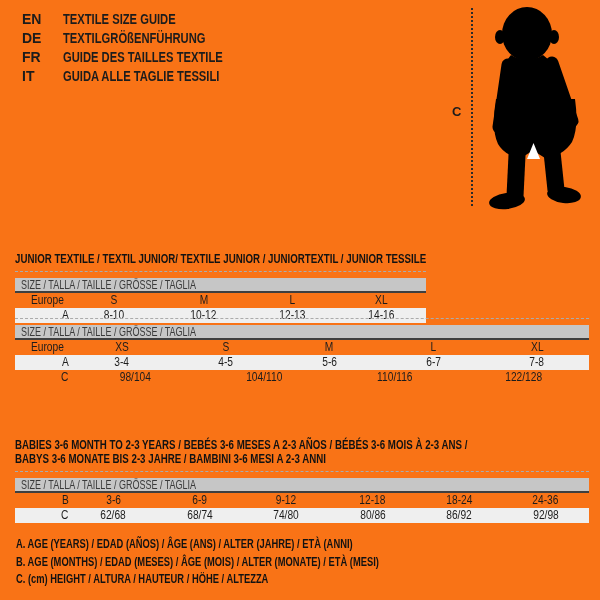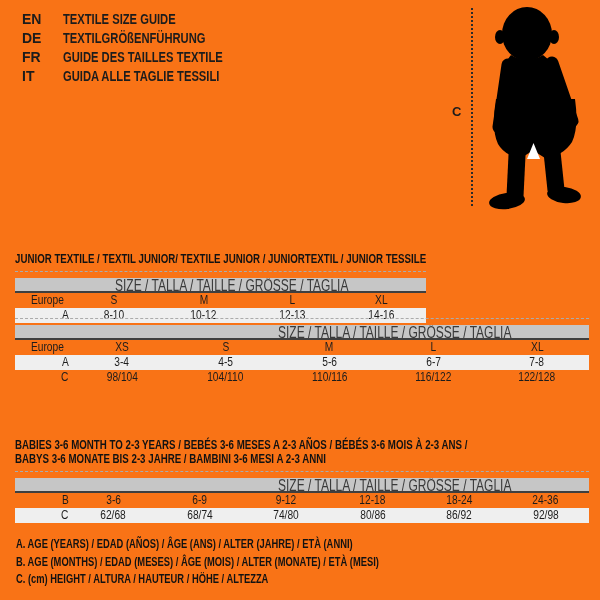--- a/index.html
+++ b/index.html
@@ -26,21 +26,21 @@
 
   
   .sec   { position:absolute; left:15px; }
   .s1 { top:212px; width:411px;margin-top:40px; }
   .s2 { top:318px; width:574px; }
   .s3 { top:438px; width:574px; }
   .stitle { font-weight:bold; font-size:13.5px; line-height:14px; color:#121212; margin-bottom:5px; }
   .sub { font-size:9px; vertical-align:-2px; }
   .tbl { border-top:1px dashed #ababab; padding-top:6px; }
   .bar { background:#c6c6c6; height:15px; line-height:15px; border-bottom:2px solid #3f3f3f;
-         color:#3a3a3a; font-size:16px; padding-left:6px; overflow:hidden;text-align:right; }
+         color:#3a3a3a; font-size:12px; padding-left:6px; overflow:hidden; }
   .trow   { display:flex; align-items:center; height:15px; line-height:15px; font-size:12px; }
   .rows > .trow:nth-child(2) { background:#efefef; }
   .tlabel { width:55px; padding-left:4px; text-align:right; }
   .tcell  { flex:1; text-align:center; }
 
   
   .notes { position:absolute; left:16px; top:535px; }
   .note  { height:17.5px; line-height:17.5px; font-weight:bold; font-size:13px; color:#121212; }
 </style>
 </head>
@@ -140,21 +140,20 @@
             <div class="tcell"><span class="cx">4-5</span></div>
             <div class="tcell"><span class="cx">5-6</span></div>
             <div class="tcell"><span class="cx">6-7</span></div>
             <div class="tcell"><span class="cx">7-8</span></div>
           </div>
           <div class="trow">
             <div class="tlabel"><span class="cxl">C</span></div>
             <div class="tcell"><span class="cx">98/104</span></div>
             <div class="tcell"><span class="cx">104/110</span></div>
             <div class="tcell"><span class="cx">110/116</span></div>
-            <div class="tcell"><span class="cx">116/122</span></div>
             <div class="tcell"><span class="cx">122/128</span></div>
           </div>
         </div>
     </div>
   </section>
 
   <section class="sec s3">
     <div class="stitle">
       <span class="cond">BABIES 3-6 MONTH TO 2-3 YEARS / BEBÉS 3-6 MESES A 2-3 AÑOS / BÉBÉS 3-6 MOIS À 2-3 ANS /</span><br>
       <span class="cond">BABYS 3-6 MONATE BIS 2-3 JAHRE / BAMBINI 3-6 MESI A 2-3 ANNI</span>

